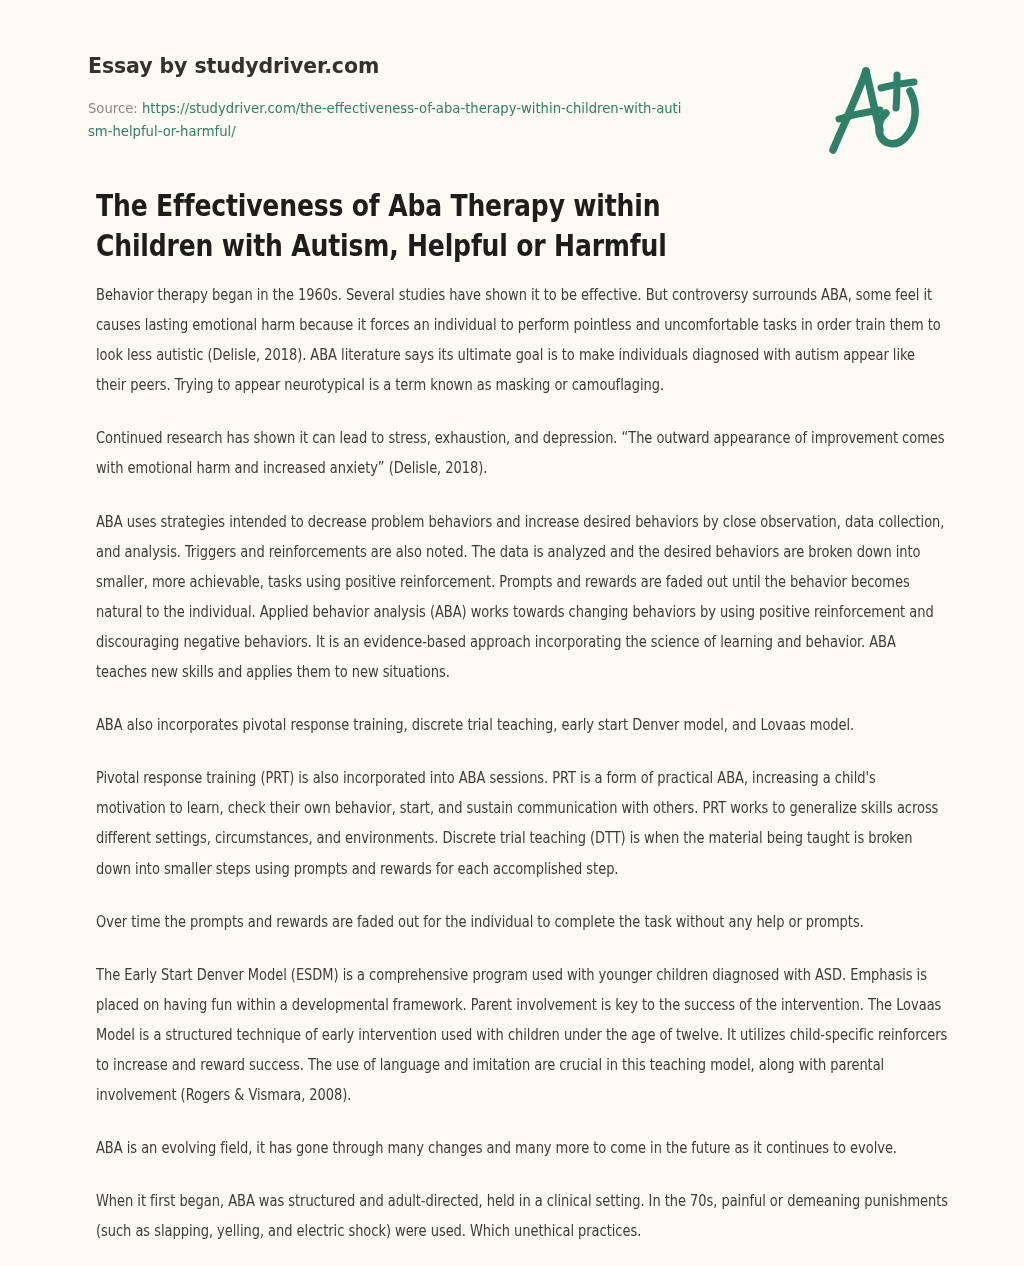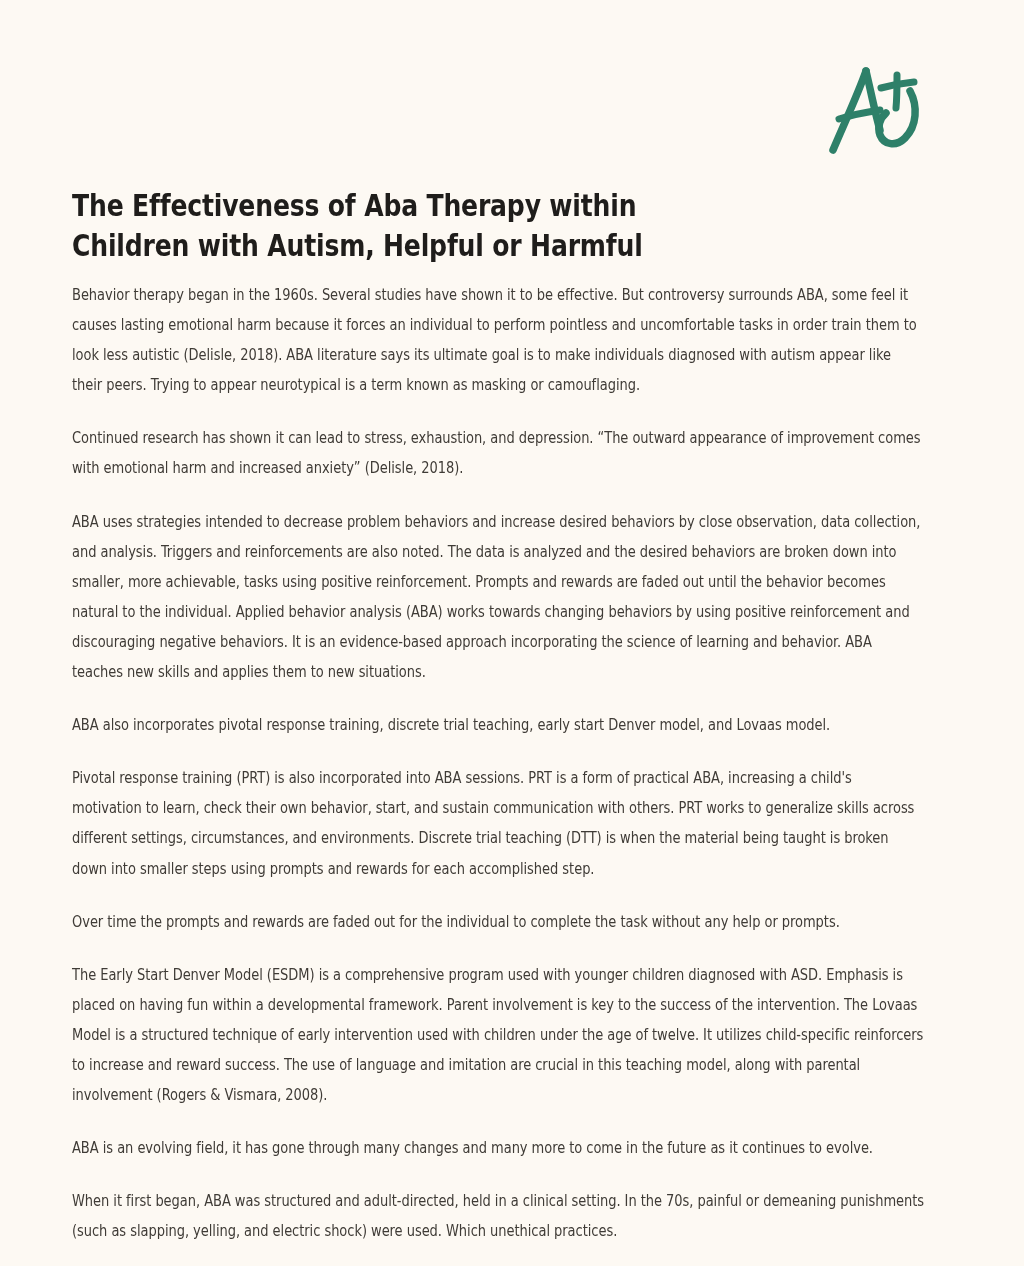--- a/index.html
+++ b/index.html
@@ -76,21 +76,21 @@
   }
   .logo svg {
     display: block;
     width: 110px;
     height: 104px;
   }
 
   
   .article {
     position: absolute;
-    left: 72px;
+    left: 96px;
     top: 186px;
     width: 852px;
   }
 
   .article-title {
     font-family: "DejaVu Sans Condensed", "Liberation Sans Narrow", "Liberation Sans", sans-serif;
     font-stretch: condensed;
     font-size: 30px;
     font-weight: bold;
     color: #1f1d1b;
@@ -123,20 +123,28 @@
 
   .body-copy p:last-child {
     margin-bottom: 0;
   }
 </style>
 </head>
 <body>
 
 <div class="page">
 
+  <div class="header">
+    <div class="essay-by">Essay by studydriver.com</div>
+
+    <div class="source-line">
+      <span class="source-label">Source:</span>
+      <a class="source-url" href="#">https://studydriver.com/the-effectiveness-of-aba-therapy-within-children-with-autism-helpful-or-harmful/</a>
+    </div>
+  </div>
 
   <div class="logo">
     <svg viewBox="0 0 110 104" xmlns="http://www.w3.org/2000/svg">
       <g fill="none" stroke="#2e8069" stroke-linecap="round" stroke-linejoin="round">
 
         <path d="M44 13 C 36 36, 22 66, 11 92" stroke-width="7.5"></path>
 
         <path d="M44 13 C 49 34, 53 55, 58 72" stroke-width="7.5"></path>
 
         <path d="M17 61 C 30 57, 45 54, 58 52" stroke-width="7"></path>

